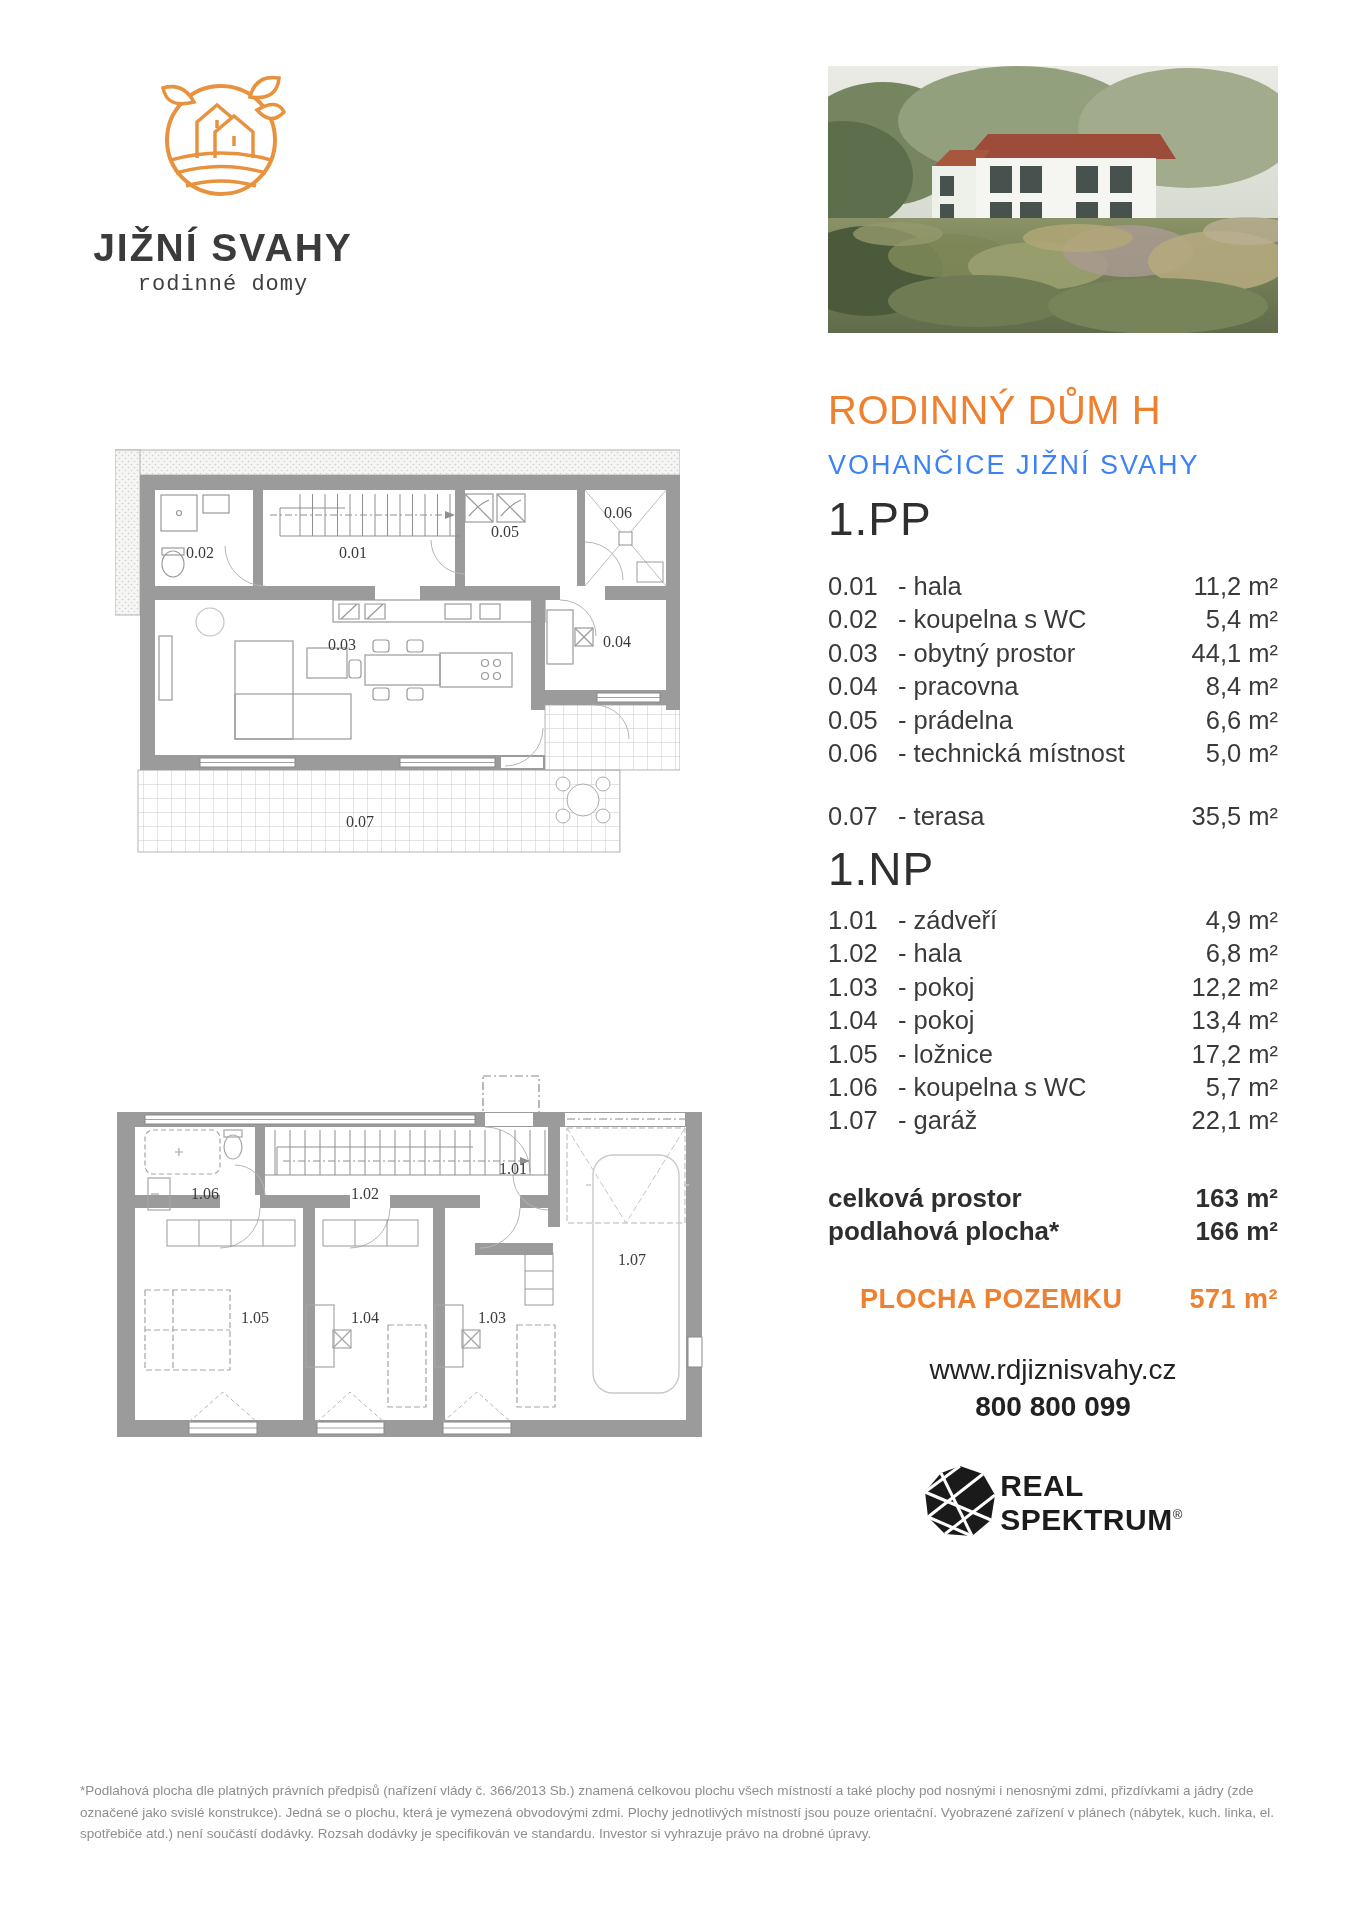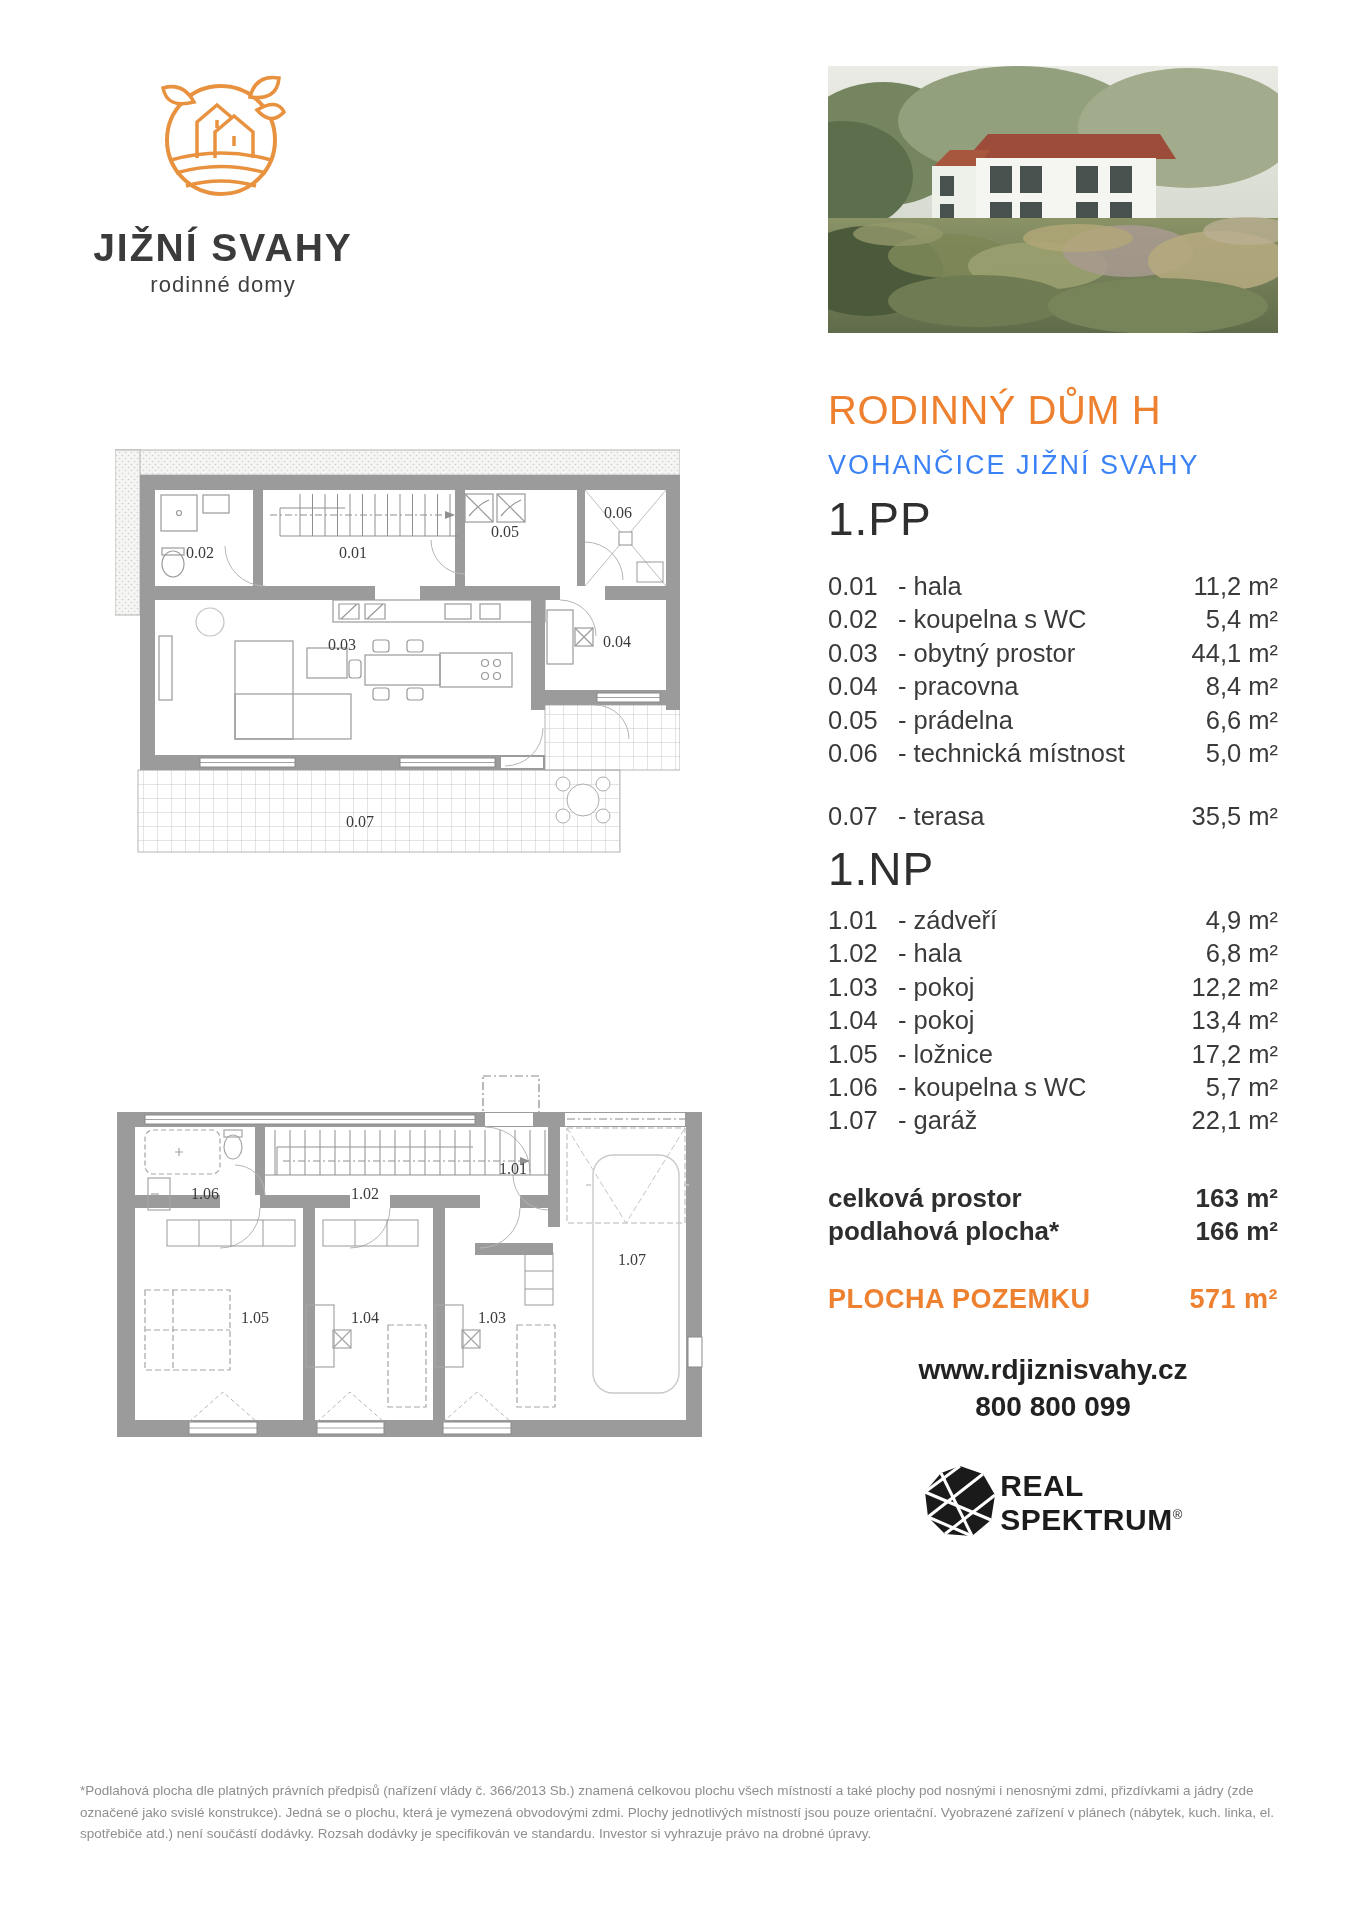--- a/index.html
+++ b/index.html
@@ -3,42 +3,42 @@
 <meta charset="utf-8">
 <style>
   html,body{margin:0;padding:0;background:#ffffff;}
   .page{position:relative;width:1358px;height:1920px;background:#ffffff;overflow:hidden;
         font-family:"Liberation Sans",sans-serif;color:#3c3c3c;}
   .abs{position:absolute;}
 
   
   .logo{left:92px;top:70px;width:262px;text-align:center;}
   .logo-title{font-size:39px;font-weight:700;letter-spacing:2px;color:#3b3b3b;margin-top:16px;}
-  .logo-sub{font-size:22px;letter-spacing:1px;color:#3f3f3f;margin-top:2px;}
+  .logo-sub{font-size:22px;letter-spacing:1px;color:#3f3f3f;margin-top:2px;font-family:Liberation Mono, monospace;}
 
   
   .photo{left:828px;top:66px;width:450px;height:267px;overflow:hidden;}
 
   
   .rcol{left:828px;width:450px;}
   .h-title{top:388px;font-size:40px;font-weight:400;color:#ee8130;letter-spacing:.5px;}
   .h-sub{top:450px;font-size:27px;letter-spacing:2px;color:#3b82f6;}
   .floor-hd{font-size:46px;font-weight:400;color:#2f2f2f;letter-spacing:1px;}
   .fh1{top:492px;} .fh2{top:842px;}
   .rlist{font-size:25.5px;color:#3a3a3a;}
   .rl1{top:570px;} .rl1x{top:800px;} .rl2{top:904px;}
   .row{display:flex;line-height:33.4px;}
   .row .code{width:70px;flex:none;}
   .row .nm{flex:1;white-space:nowrap;}
   .row .area{flex:none;text-align:right;}
   .totals{top:1182px;font-size:26px;font-weight:700;color:#2e2e2e;}
   .totals .row{line-height:33px;}
   .highlight{top:1283px;font-size:27px;font-weight:800;color:#ee8130;letter-spacing:.5px;}
-  .highlight .row{line-height:32px;}
-  .contact-web{top:1354px;text-align:center;font-size:28px;font-weight:700;color:#222;}
+  .highlight .row{line-height:32px;margin-left:32px;}
+  .contact-web{top:1354px;text-align:center;font-size:28px;font-weight:400;color:#222;}
   .contact-phone{top:1391px;text-align:center;font-size:28px;font-weight:700;color:#222;}
   .agency{top:1466px;display:flex;justify-content:center;align-items:center;gap:3px;}
   .agency-name{font-size:30px;font-weight:700;line-height:29px;color:#1c1c1c;letter-spacing:.5px;text-align:left;}
   .agency sup{font-size:13px;font-weight:400;}
 
   
   .plan1{left:115px;top:448px;width:565px;height:405px;}
   .plan2{left:105px;top:1075px;width:607px;height:362px;}
   .plan-label{font-family:"Liberation Serif",serif;font-size:16px;fill:#3b3b3b;}
 

